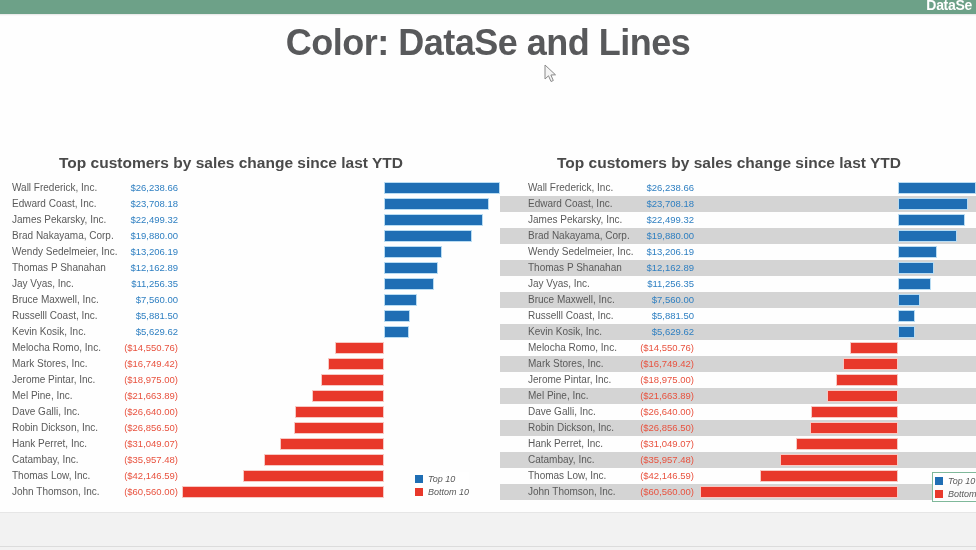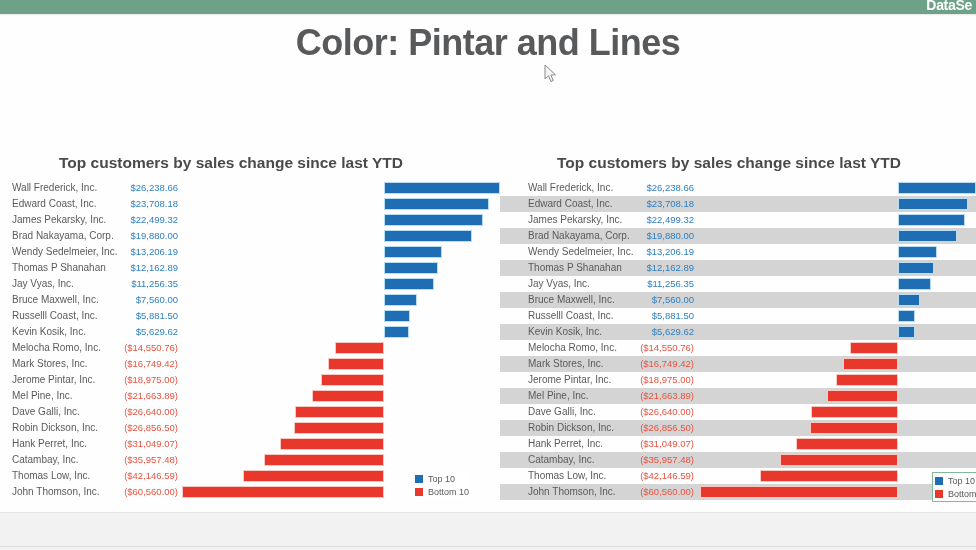--- a/index.html
+++ b/index.html
@@ -140,20 +140,21 @@
     border: 1px solid #f7c9c4;
   }
 
   
   .legend {
     position: absolute;
     font-size: 9px;
     color: #5a5a5a;
     font-family: "Liberation Sans", sans-serif;
     background: rgba(255,255,255,0.9);
+    font-style: italic;
   }
   #panel-left .legend  { left: 415px; top: 322px; }
   #panel-right .legend { left: 432px; top: 322px; border:1px solid #7fb89a; padding:1px 2px; }
   .legend-row {
     display: flex;
     align-items: center;
     height: 13px;
     white-space: nowrap;
   }
   .swatch {
@@ -180,21 +181,21 @@
   }
 </style>
 </head>
 <body>
 
 <div class="ribbon">
   <div class="ribbon-brand">DataSe</div>
 </div>
 <div class="ribbon-shadow"></div>
 
-<div class="slide-title">Color: Pintar and Lines</div>
+<div class="slide-title">Color: DataSe and Lines</div>
 
 <div class="cursor">
   <svg width="14" height="20" viewBox="0 0 14 20">
     <path d="M1,1 L1,15 L4.5,11.8 L7,17.5 L9.3,16.5 L6.9,11 L11.5,10.8 Z" fill="#f4f4f4" stroke="#8a8a8a" stroke-width="1"></path>
   </svg>
 </div>
 
 <div class="panel" id="panel-left">
   <div class="chart-title">Top customers by sales change since last YTD</div>
   <div class="rows">

